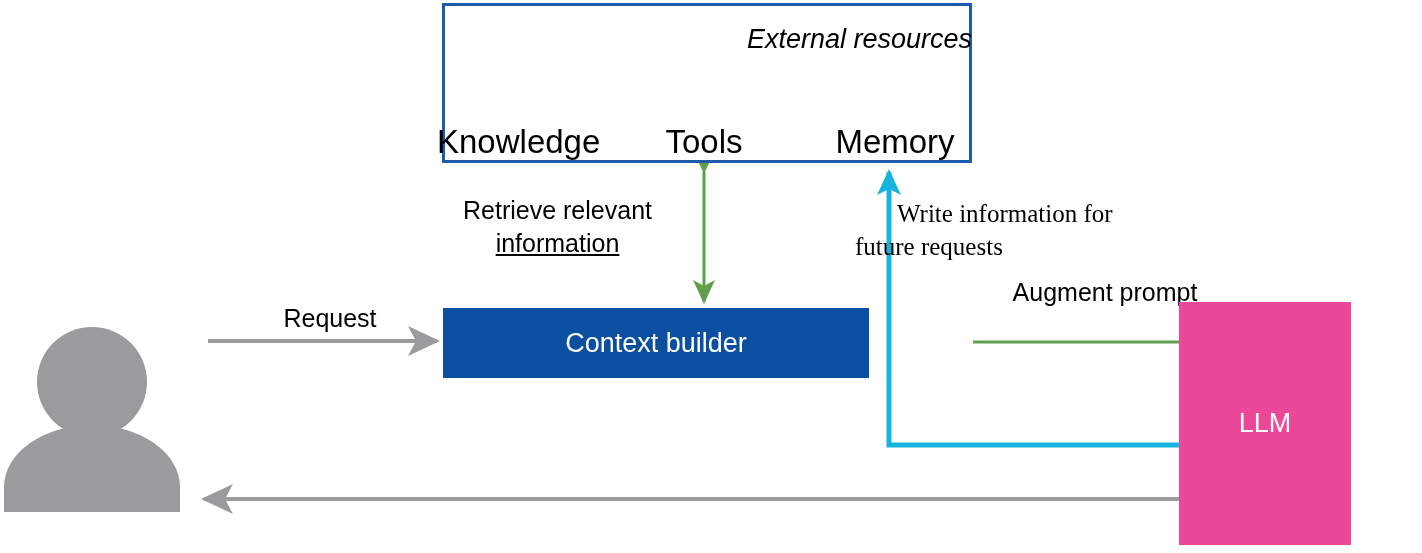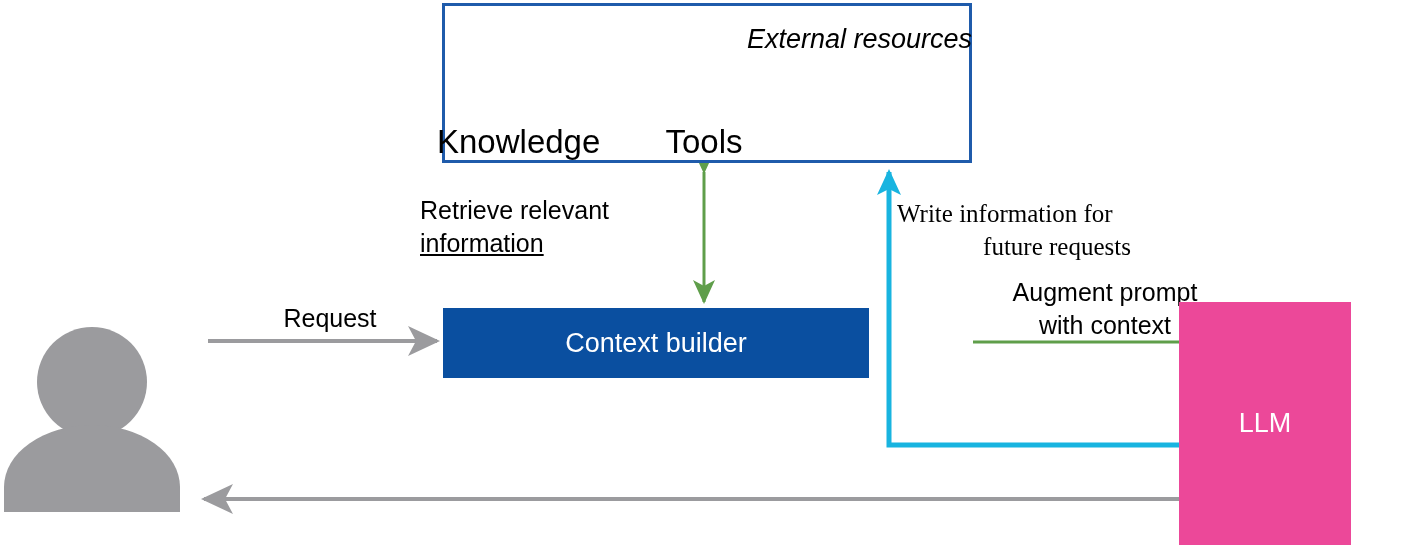--- a/index.html
+++ b/index.html
@@ -26,21 +26,21 @@
     height: 553px;
   }
   .lbl {
     position: absolute;
     color: #000000;
     font-size: 25px;
     line-height: 33px;
     white-space: pre;
   }
   .lbl-ctr { text-align: center; }
-  .lbl-right { text-align: left; }
+  .lbl-right { text-align: center; }
   .lbl-left { text-align: left; font-family: Liberation Serif, serif; }
 
   
   #ext-box {
     position: absolute;
     left: 442px;
     top: 3px;
     width: 530px;
     height: 160px;
     border: 3px solid #1f5bab;
@@ -194,29 +194,29 @@
     <line x1="973" y1="342" x2="1244" y2="342" stroke="#5f9e4a" stroke-width="3" marker-end="url(#mk-green-end)"></line>
 
     <line x1="1250" y1="499" x2="204" y2="499" stroke="#9b9b9e" stroke-width="4" marker-end="url(#mk-gray-end-l)"></line>
   </svg>
 
   <div id="ext-box"></div>
   <div id="ext-title">External resources</div>
 
   <div class="node-label" style="left:437px; top:123px; width:160px;">Knowledge</div>
   <div class="node-label" style="left:624px; top:123px; width:160px;">Tools</div>
+  <div class="node-label" style="left:815px; top:123px; width:160px;">Memory</div>
 
   <div class="lbl lbl-right" style="left:420px; top:194px; width:275px;">Retrieve relevant</div>
   <div class="lbl lbl-right" style="left:420px; top:227px; width:275px;text-decoration:underline;">information</div>
 
   <div class="lbl lbl-left" style="left:897px; top:197px; width:320px;">Write information for</div>
-  <div class="lbl lbl-left" style="left:897px; top:230px; width:320px;text-align:center;">future requests</div>
+  <div class="lbl lbl-left" style="left:855px; top:230px; width:320px;">future requests</div>
 
   <div class="lbl lbl-ctr" style="left:978px; top:276px; width:254px;text-align:center;">Augment prompt</div>
-  <div class="lbl lbl-ctr" style="left:978px; top:309px; width:254px;">with context</div>
 
   <div class="lbl lbl-ctr" style="left:230px; top:302px; width:200px;">Request</div>
 
 
   <div id="ctx-box">
     <div id="ctx-text">Context builder</div>
   </div>
 
   <div id="llm-box">
     <div id="llm-text">LLM</div>

